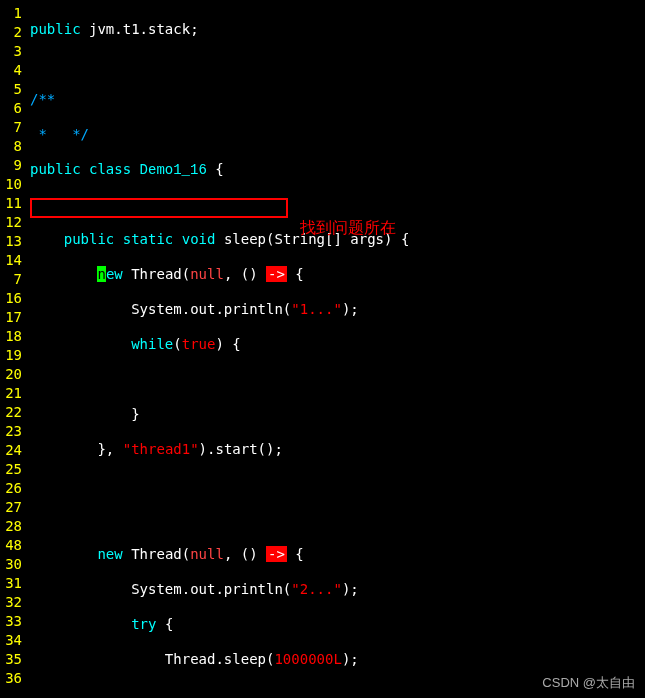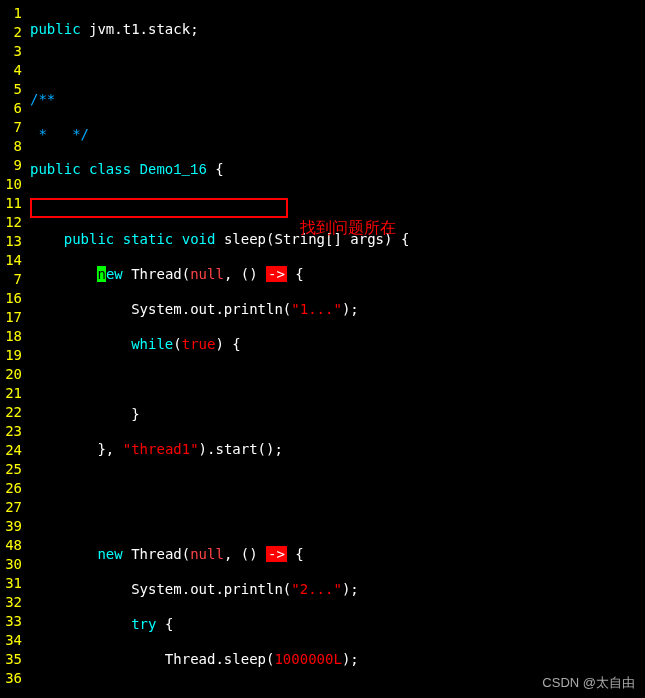--- a/index.html
+++ b/index.html
@@ -98,21 +98,21 @@
     <div class="ln">18</div>
     <div class="ln">19</div>
     <div class="ln">20</div>
     <div class="ln">21</div>
     <div class="ln">22</div>
     <div class="ln">23</div>
     <div class="ln">24</div>
     <div class="ln">25</div>
     <div class="ln">26</div>
     <div class="ln">27</div>
-    <div class="ln">39</div>
+    <div class="ln">28</div>
     <div class="ln">48</div>
     <div class="ln">30</div>
     <div class="ln">31</div>
     <div class="ln">32</div>
     <div class="ln">33</div>
     <div class="ln">34</div>
     <div class="ln">35</div>
     <div class="ln">36</div>
   </div>
   <div class="code">

